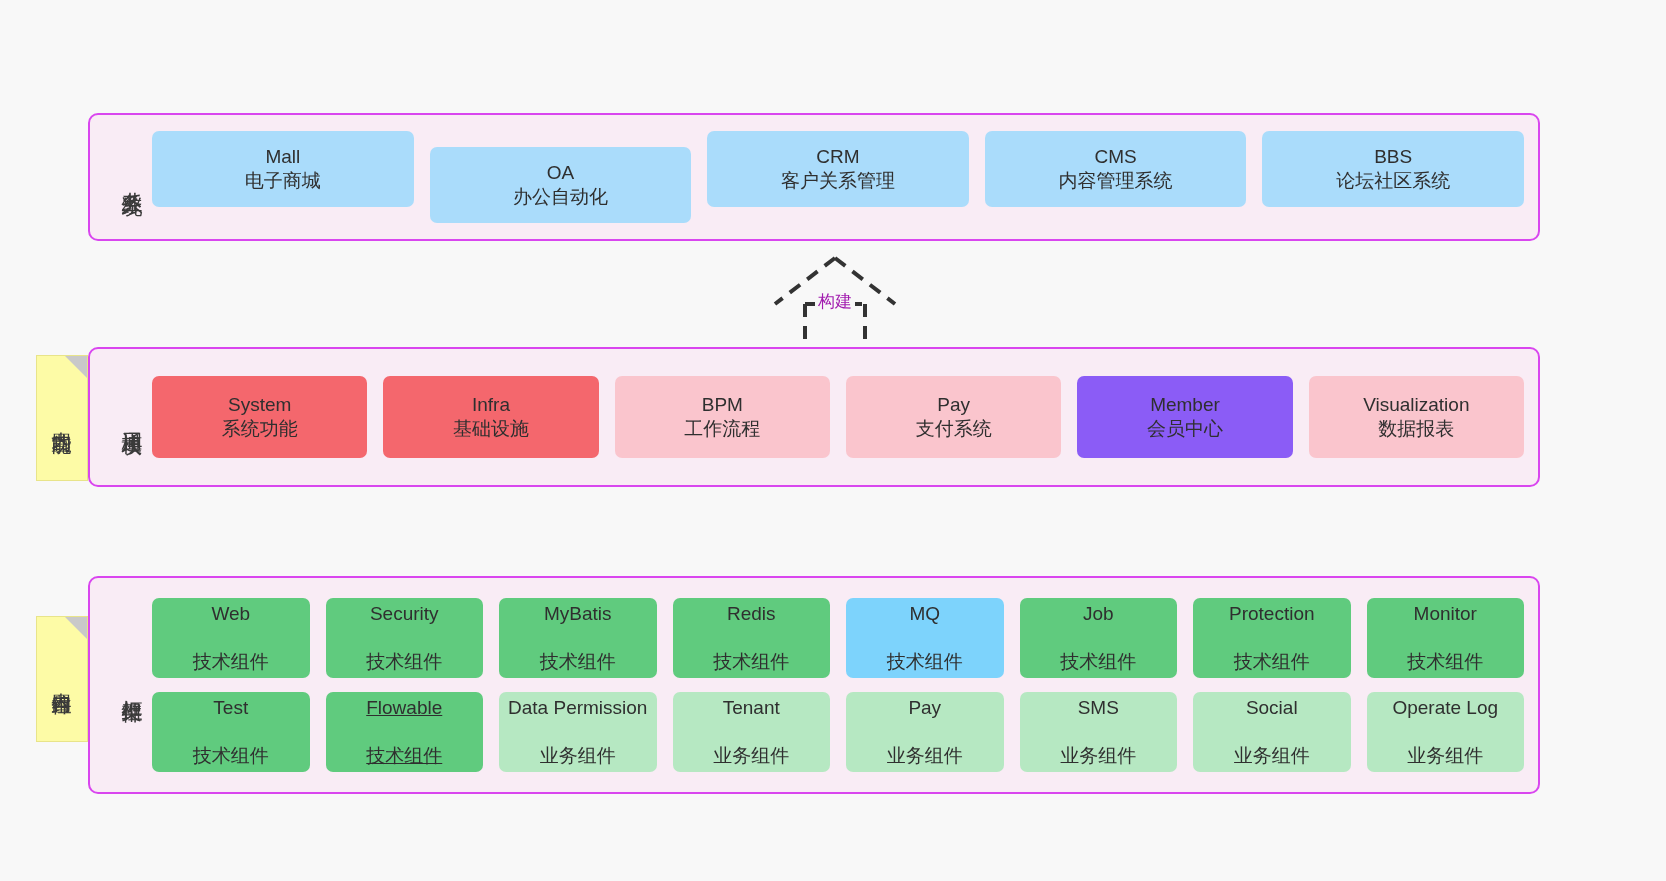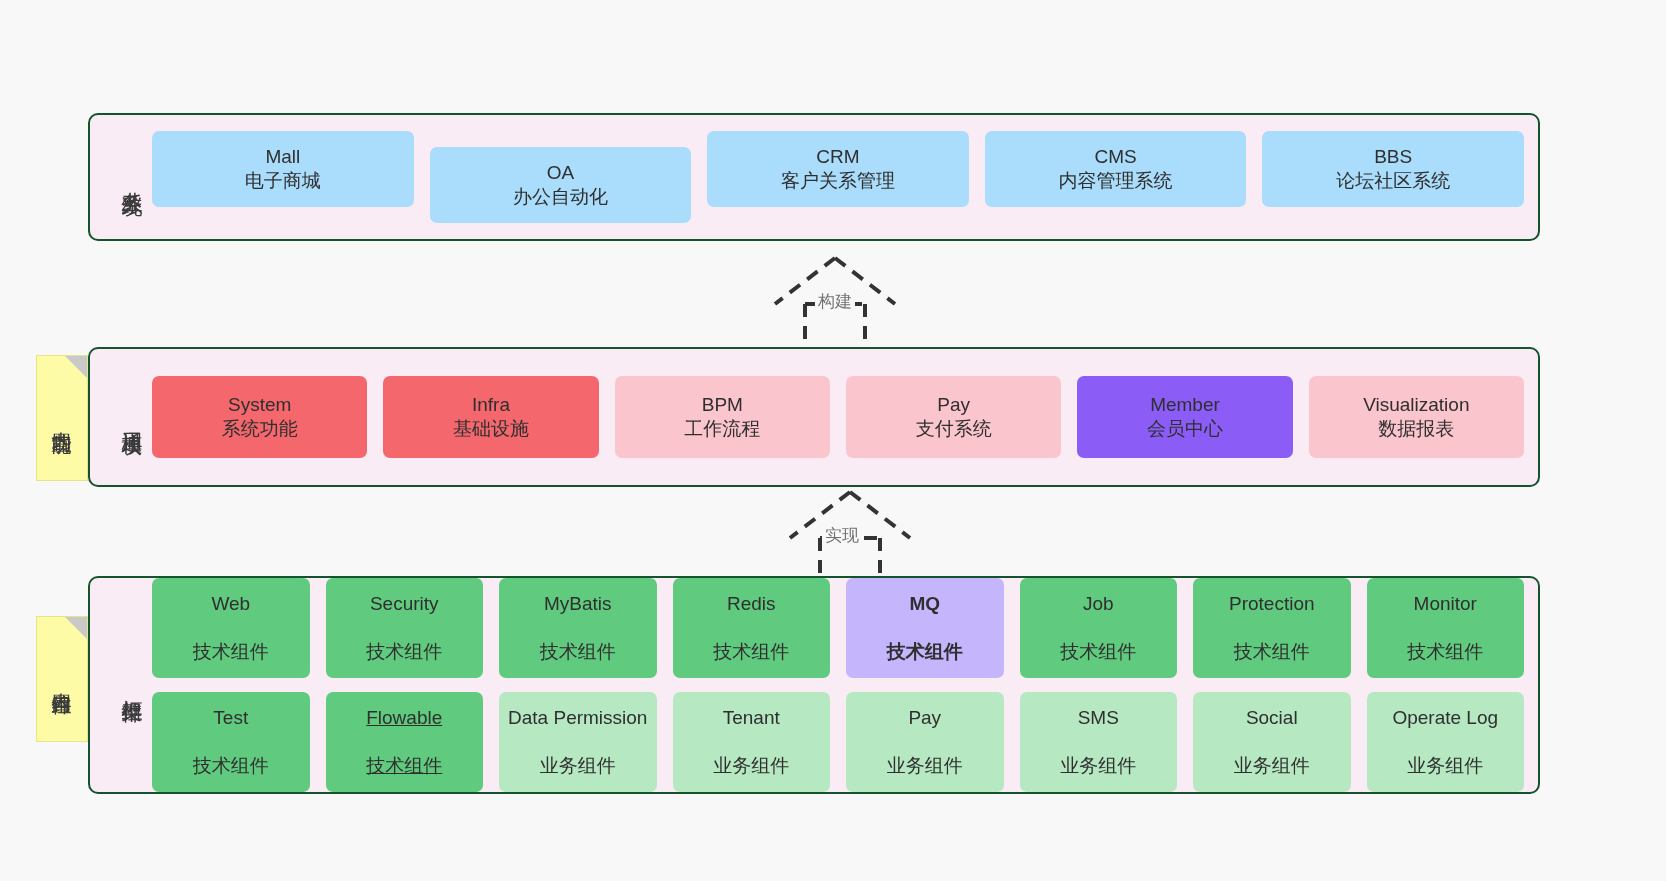--- a/index.html
+++ b/index.html
@@ -10,21 +10,21 @@
     color:#333;
     overflow:hidden;
     position:relative;
   }
   .canvas{position:relative;width:1666px;height:881px;}
 
   
   .layer{
     position:absolute;
     background:#f9ecf5;
-    border:2px solid #14532d;
+    border:2px solid #d946ef;
     border-radius:10px;
     box-sizing:border-box;
     display:flex;
     align-items:center;
   }
   .layer-label{
     width:42px;
     flex:0 0 42px;
     font-size:21px;
     line-height:1.18;
@@ -70,21 +70,21 @@
   .cell .t2{display:block;}
 
   
   #layer-business{left:88px;top:113px;width:1452px;height:128px;}
   #layer-business .cell{height:76px;}
 
   #layer-modules{left:88px;top:347px;width:1452px;height:140px;}
   #layer-modules .cell{height:82px;}
 
   #layer-framework{left:88px;top:576px;width:1452px;height:218px;}
-  #layer-framework .cell{height:100px;gap:24px;}
+  #layer-framework .cell{height:80px;gap:24px;}
 
   
   .note{
     position:absolute;
     background:#fdfba6;
     border:1px solid #e8e48a;
     box-sizing:border-box;
     display:flex;
     align-items:center;
     justify-content:center;
@@ -105,21 +105,21 @@
   }
   #note-functions{left:36px;top:355px;width:52px;height:126px;}
   #note-components{left:36px;top:616px;width:52px;height:126px;}
 
   
   .connector{position:absolute;z-index:1;}
   .connector svg{display:block;overflow:visible;}
   .connector .conn-label{
     position:absolute;
     font-size:17px;
-    color:#737373;
+    color:#a21caf;
     background:#f8f8f8;
     padding:0 3px;
     white-space:nowrap;
   }
   #connector-build{left:745px;top:252px;width:180px;height:96px;}
   #connector-build .conn-label{left:70px;top:38px;}
   #connector-implement{left:760px;top:486px;width:180px;height:96px;}
   #connector-implement .conn-label{left:62px;top:38px;}
 </style>
 </head>
@@ -188,27 +188,20 @@
             <span class="t2">会员中心</span>
           </div>
           <div class="cell" style="background: rgb(250, 197, 205);">
             <span class="t1">Visualization</span>
             <span class="t2">数据报表</span>
           </div>
         </div>
       </div>
   </div>
 
-  <div class="connector" id="connector-implement">
-    <svg width="180" height="96" viewBox="0 0 180 96">
-      <path d="M90 6 L150 52 M90 6 L30 52" fill="none" stroke="#333" stroke-width="4" stroke-dasharray="13,9" stroke-linecap="butt"></path>
-      <path d="M60 52 L120 52 M60 52 L60 96 M120 52 L120 96" fill="none" stroke="#333" stroke-width="4" stroke-dasharray="13,9"></path>
-    </svg>
-    <span class="conn-label">实现</span>
-  </div>
 
   <div class="layer" id="layer-framework">
     <div class="layer-label">框架组件</div>
     <div class="layer-body">
         <div class="row">
           <div class="cell" style="background: rgb(96, 203, 126);">
             <span class="t1">Web</span>
             <span class="t2">技术组件</span>
           </div>
           <div class="cell" style="background: rgb(96, 203, 126);">
@@ -216,21 +209,21 @@
             <span class="t2">技术组件</span>
           </div>
           <div class="cell" style="background: rgb(96, 203, 126);">
             <span class="t1">MyBatis</span>
             <span class="t2">技术组件</span>
           </div>
           <div class="cell" style="background: rgb(96, 203, 126);">
             <span class="t1">Redis</span>
             <span class="t2">技术组件</span>
           </div>
-          <div class="cell" style="background: #c4b5fd; font-weight: bold;">
+          <div class="cell" style="background: #7dd3fc;">
             <span class="t1">MQ</span>
             <span class="t2">技术组件</span>
           </div>
           <div class="cell" style="background: rgb(96, 203, 126);">
             <span class="t1">Job</span>
             <span class="t2">技术组件</span>
           </div>
           <div class="cell" style="background: rgb(96, 203, 126);">
             <span class="t1">Protection</span>
             <span class="t2">技术组件</span>

